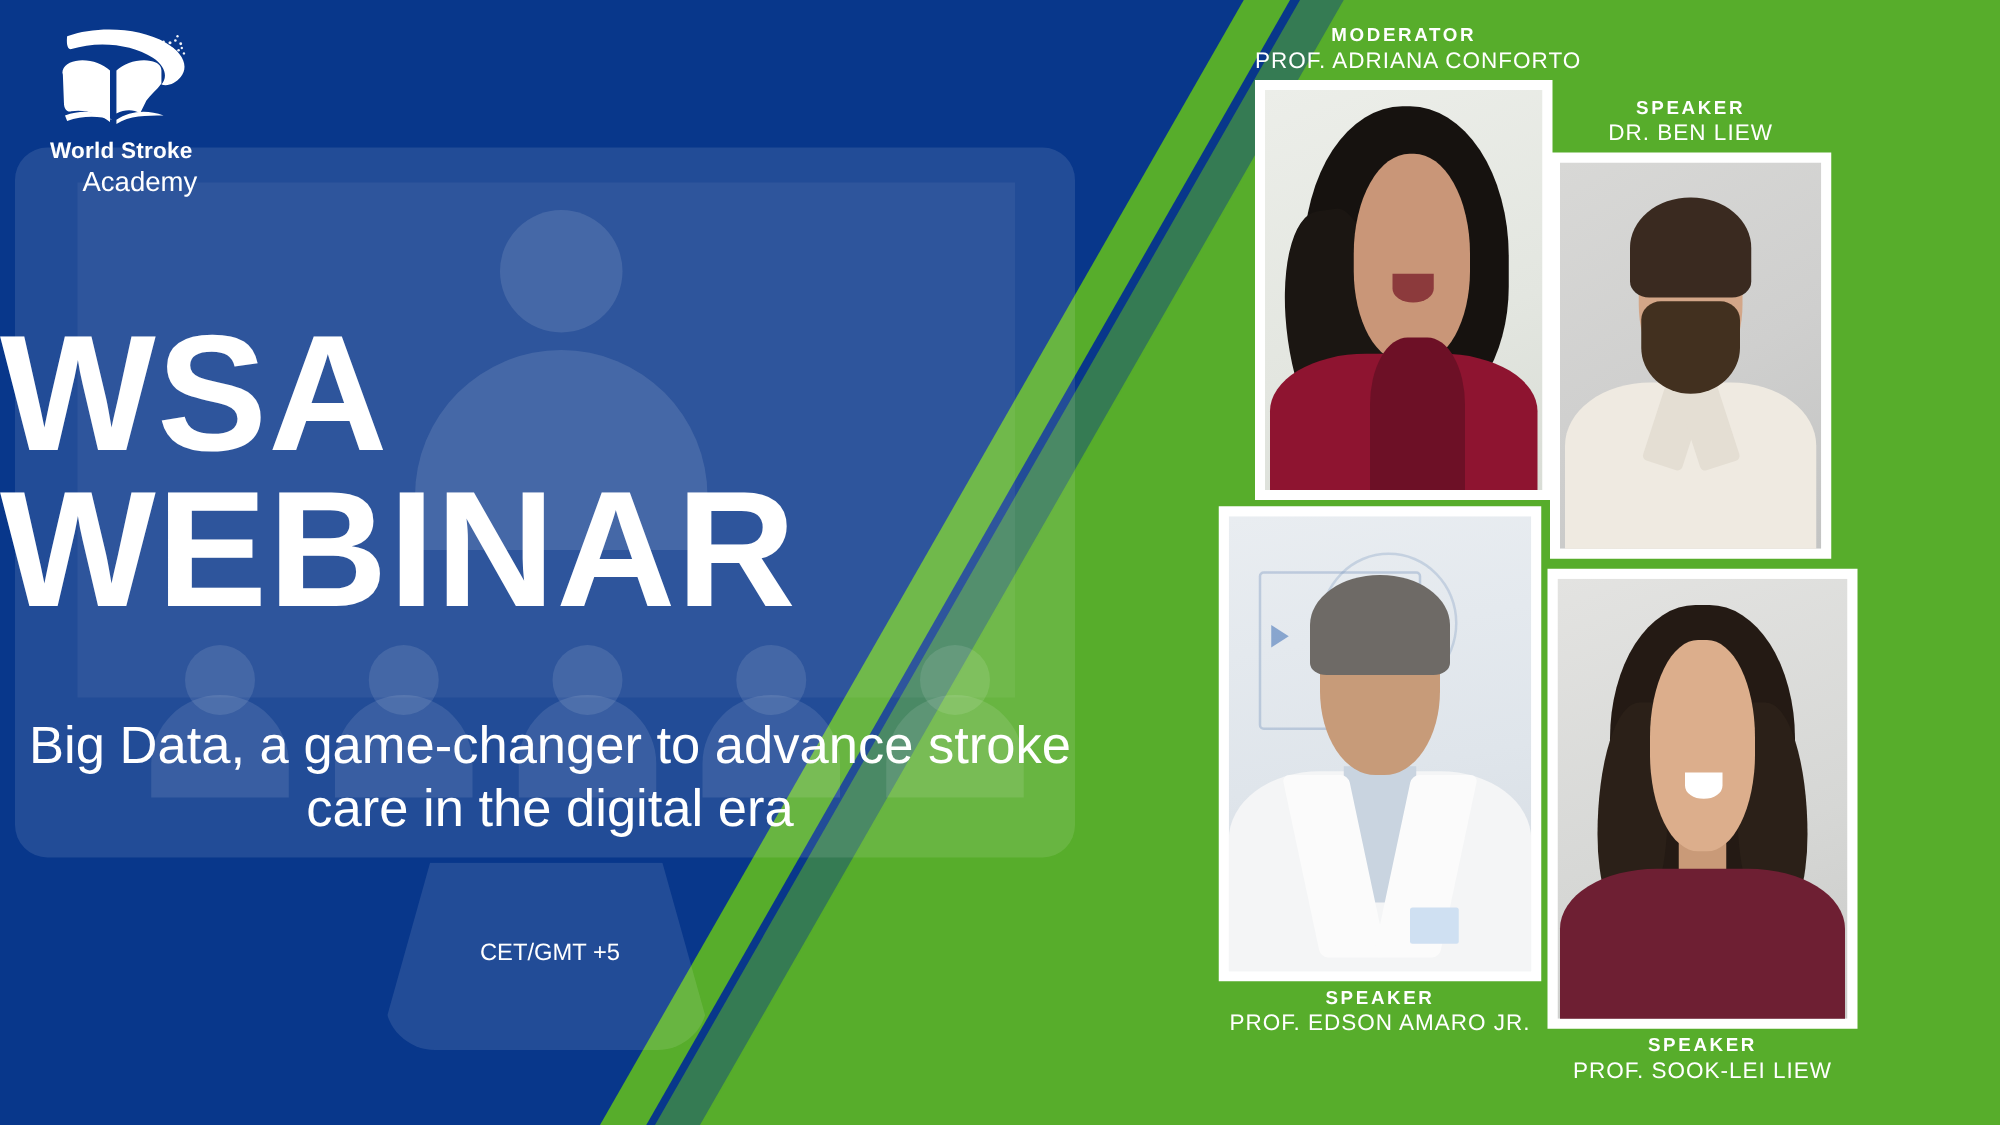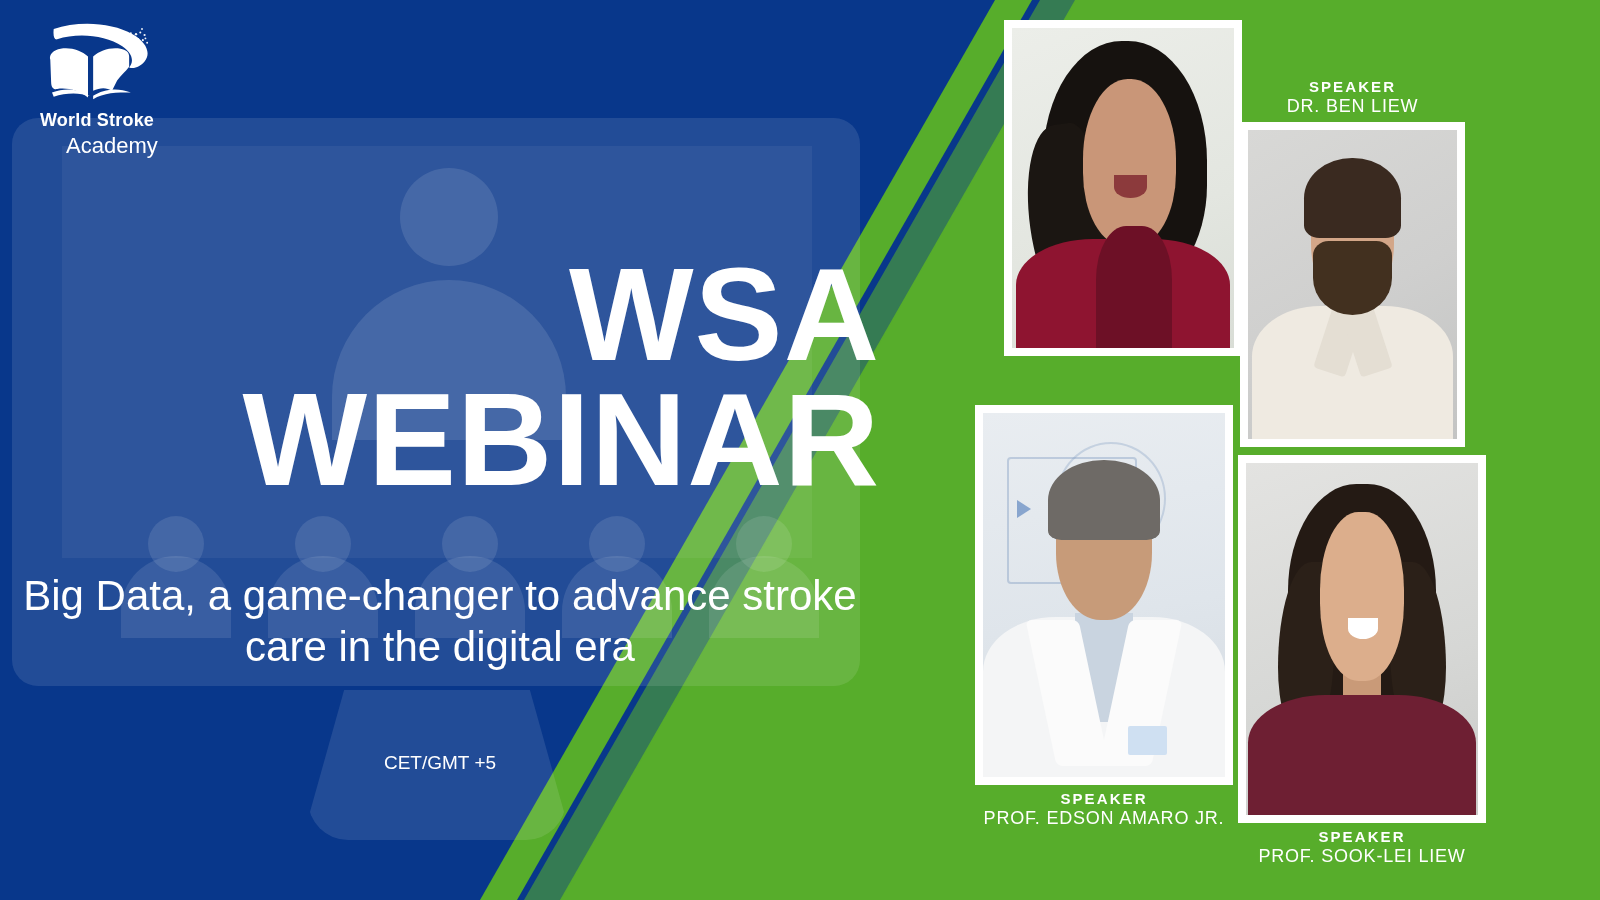--- a/index.html
+++ b/index.html
@@ -128,21 +128,21 @@
   .left-content {
     position: absolute;
     left: 0; top: 0;
     width: 880px; height: 900px;
     z-index: 6;
   }
   .headline {
     position: absolute;
     left: 0; top: 252px;
     width: 880px;
-    text-align: right;
+    text-align: left;
     color: #ffffff;
     font-weight: bold;
     font-size: 132px;
     line-height: 0.95;
     letter-spacing: 1px;
   }
   .headline-l2 { font-size: 132px; display: block; }
 
   .subtitle {
     position: absolute;
@@ -433,20 +433,24 @@
       <span>WSA</span>
       <span class="headline-l2">WEBINAR</span>
     </div>
 
     <div class="subtitle">Big Data, a game-changer to advance stroke care in the digital era</div>
 
     <div class="tz-line">CET/GMT +5</div>
   </div>
 
   <div class="person" id="person-conforto">
+    <div class="caption-top">
+      <div class="role">MODERATOR</div>
+      <div class="pname">PROF. ADRIANA CONFORTO</div>
+    </div>
     <div class="frame">
       <div class="photo">
         <div class="pt">
           <div class="pt-bg c-bg"></div>
           <div class="pt-shape c-hair"></div>
           <div class="pt-shape c-hair2"></div>
           <div class="pt-shape c-face"></div>
           <div class="pt-shape c-smile"></div>
           <div class="pt-shape c-jacket"></div>
           <div class="pt-shape c-scarf"></div>

